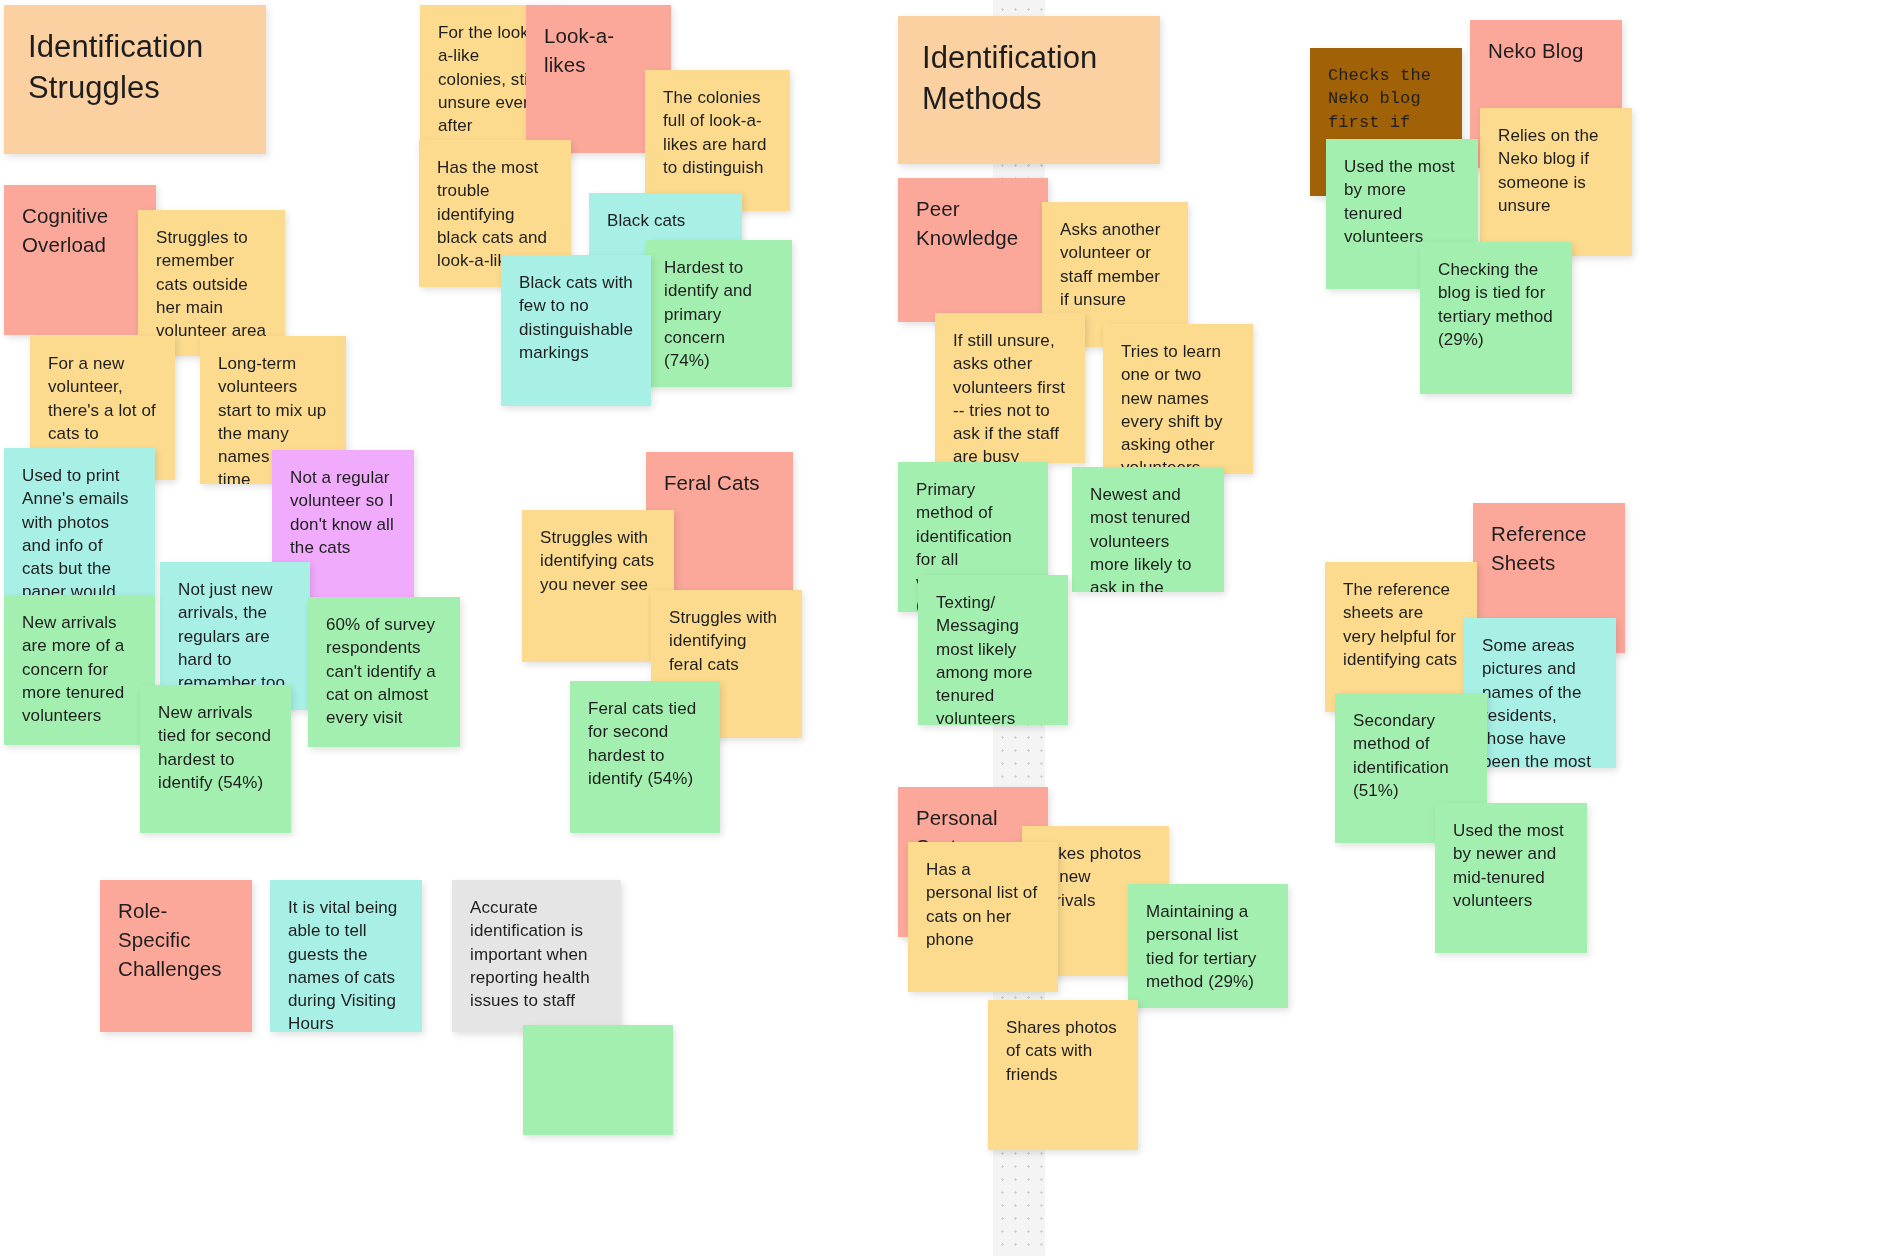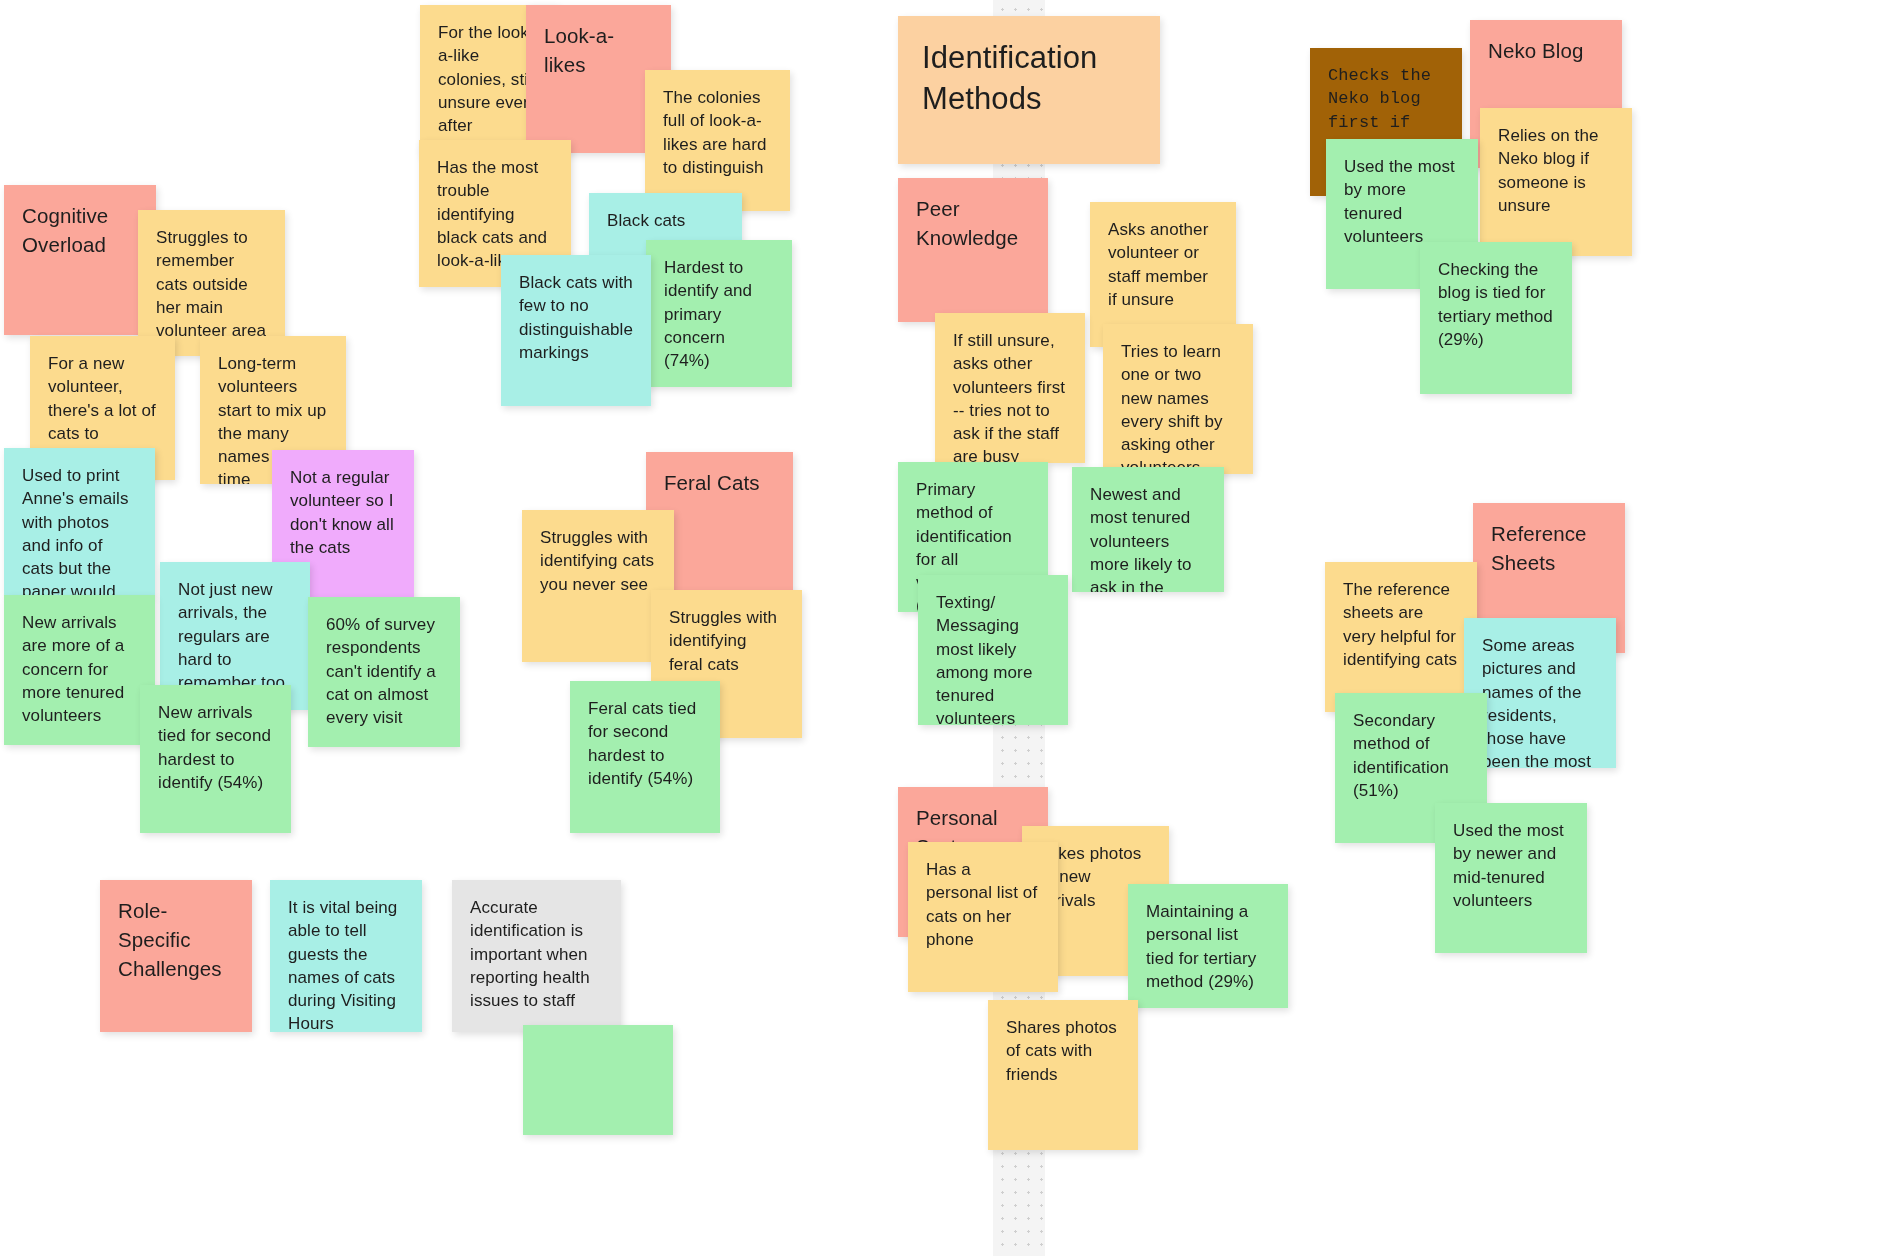--- a/index.html
+++ b/index.html
@@ -44,20 +44,21 @@
     line-height:1.32;
     padding:22px 24px;
     letter-spacing:0.1px;
   }
 </style>
 </head>
 <body>
 
 <div id="board">
   <div class="divider" style="left: 993px; width: 52px; background-color: rgb(244, 244, 244); background-image: radial-gradient(rgb(207, 207, 207) 1.1px, transparent 1.2px);"></div>
+<div class="note title" style="left: 4px; top: 5px; width: 262px; height: 149px; background: rgb(252, 209, 161); z-index: 2;">Identification Struggles</div>
     <div class="note " style="left: 420px; top: 5px; width: 139px; height: 152px; background: rgb(252, 219, 142); z-index: 3;">For the look-a-like colonies, still unsure even after checking the reference sheets</div>
     <div class="note header" style="left: 526px; top: 5px; width: 145px; height: 148px; background: rgb(251, 167, 154); z-index: 4;">Look-a-likes</div>
     <div class="note " style="left: 645px; top: 70px; width: 145px; height: 141px; background: rgb(252, 219, 142); z-index: 5;">The colonies full of look-a-likes are hard to distinguish</div>
     <div class="note " style="left: 419px; top: 140px; width: 152px; height: 147px; background: rgb(252, 219, 142); z-index: 6;">Has the most trouble identifying black cats and look-a-likes</div>
     <div class="note header" style="left: 4px; top: 185px; width: 152px; height: 150px; background: rgb(251, 167, 154); z-index: 7;">Cognitive Overload</div>
     <div class="note " style="left: 589px; top: 193px; width: 153px; height: 85px; background: rgb(168, 239, 230); z-index: 8;">Black cats</div>
     <div class="note " style="left: 138px; top: 210px; width: 147px; height: 146px; background: rgb(252, 219, 142); z-index: 9;">Struggles to remember cats outside her main volunteer area</div>
     <div class="note " style="left: 646px; top: 240px; width: 146px; height: 147px; background: rgb(163, 239, 175); z-index: 10;">Hardest to identify and primary concern (74%)</div>
     <div class="note " style="left: 501px; top: 255px; width: 150px; height: 151px; background: rgb(168, 239, 230); z-index: 11;">Black cats with few to no distinguishable markings</div>
     <div class="note " style="left: 30px; top: 336px; width: 145px; height: 144px; background: rgb(252, 219, 142); z-index: 12;">For a new volunteer, there's a lot of cats to remember</div>
@@ -75,21 +76,21 @@
     <div class="note header" style="left: 100px; top: 880px; width: 152px; height: 152px; background: rgb(251, 167, 154); z-index: 24;">Role-Specific Challenges</div>
     <div class="note " style="left: 270px; top: 880px; width: 152px; height: 152px; background: rgb(168, 239, 230); z-index: 25;">It is vital being able to tell guests the names of cats during Visiting Hours</div>
     <div class="note " style="left: 452px; top: 880px; width: 169px; height: 152px; background: #e5e5e5; z-index: 26;">Accurate identification is important when reporting health issues to staff</div>
     <div class="note " style="left: 523px; top: 1025px; width: 150px; height: 110px; background: rgb(163, 239, 175); z-index: 27;"></div>
     <div class="note title" style="left: 898px; top: 16px; width: 262px; height: 148px; background: rgb(252, 209, 161); z-index: 28;">Identification Methods</div>
     <div class="note " style="left: 1310px; top: 48px; width: 152px; height: 148px; background: #a16207; z-index: 29; font-family: Liberation Mono, monospace;">Checks the Neko blog first if unsure</div>
     <div class="note header" style="left: 1470px; top: 20px; width: 152px; height: 148px; background: rgb(251, 167, 154); z-index: 30;">Neko Blog</div>
     <div class="note " style="left: 1480px; top: 108px; width: 152px; height: 148px; background: rgb(252, 219, 142); z-index: 31;">Relies on the Neko blog if someone is unsure</div>
     <div class="note " style="left: 1326px; top: 139px; width: 152px; height: 150px; background: rgb(163, 239, 175); z-index: 32;">Used the most by more tenured volunteers</div>
     <div class="note header" style="left: 898px; top: 178px; width: 150px; height: 144px; background: rgb(251, 167, 154); z-index: 33;">Peer Knowledge</div>
-    <div class="note " style="left: 1042px; top: 202px; width: 146px; height: 145px; background: rgb(252, 219, 142); z-index: 34; margin-left: 48px;">Asks another volunteer or staff member if unsure</div>
+    <div class="note " style="left: 1042px; top: 202px; width: 146px; height: 145px; background: rgb(252, 219, 142); z-index: 34;">Asks another volunteer or staff member if unsure</div>
     <div class="note " style="left: 1420px; top: 242px; width: 152px; height: 152px; background: rgb(163, 239, 175); z-index: 35;">Checking the blog is tied for tertiary method (29%)</div>
     <div class="note " style="left: 935px; top: 313px; width: 150px; height: 150px; background: rgb(252, 219, 142); z-index: 36;">If still unsure, asks other volunteers first -- tries not to ask if the staff are busy</div>
     <div class="note " style="left: 1103px; top: 324px; width: 150px; height: 150px; background: rgb(252, 219, 142); z-index: 37;">Tries to learn one or two new names every shift by asking other volunteers</div>
     <div class="note " style="left: 898px; top: 462px; width: 150px; height: 150px; background: rgb(163, 239, 175); z-index: 38;">Primary method of identification for all volunteers (85%)</div>
     <div class="note " style="left: 1072px; top: 467px; width: 152px; height: 125px; background: rgb(163, 239, 175); z-index: 39;">Newest and most tenured volunteers more likely to ask in the Facebook group</div>
     <div class="note header" style="left: 1473px; top: 503px; width: 152px; height: 150px; background: rgb(251, 167, 154); z-index: 40;">Reference Sheets</div>
     <div class="note " style="left: 918px; top: 575px; width: 150px; height: 150px; background: rgb(163, 239, 175); z-index: 41;">Texting/ Messaging most likely among more tenured volunteers</div>
     <div class="note " style="left: 1325px; top: 562px; width: 152px; height: 150px; background: rgb(252, 219, 142); z-index: 42;">The reference sheets are very helpful for identifying cats</div>
     <div class="note " style="left: 1464px; top: 618px; width: 152px; height: 150px; background: rgb(168, 239, 230); z-index: 43;">Some areas pictures and names of the residents, those have been the most helpful</div>
     <div class="note " style="left: 1335px; top: 693px; width: 152px; height: 150px; background: rgb(163, 239, 175); z-index: 44;">Secondary method of identification (51%)</div>

